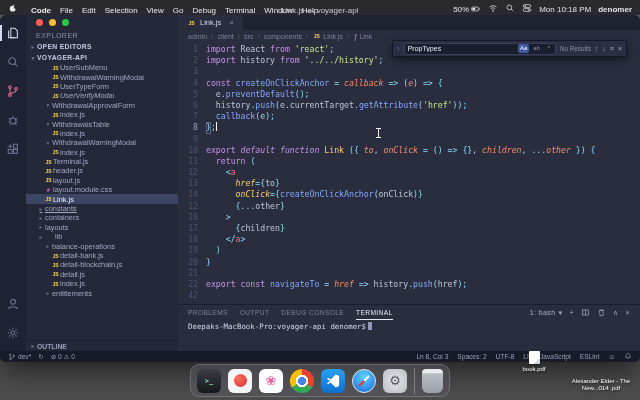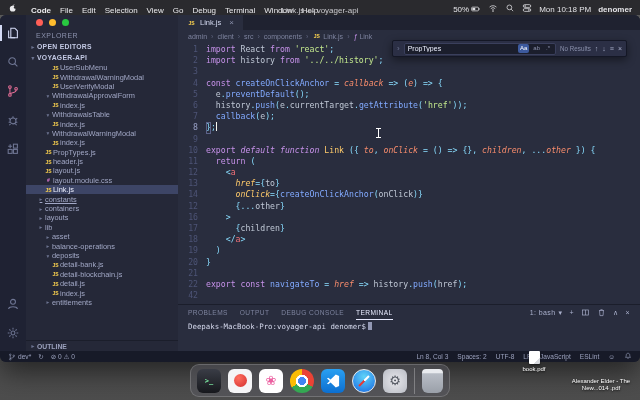--- a/index.html
+++ b/index.html
@@ -258,20 +258,24 @@
           <div class="trow" style="padding-left: 25px;">
             <span class="ficon js">JS</span>
             <span class="tlabel">UserSubMenu</span>
           </div>
           <div class="trow" style="padding-left: 25px;">
             <span class="ficon js">JS</span>
             <span class="tlabel">WithdrawalWarningModal</span>
           </div>
           <div class="trow" style="padding-left: 25px;">
             <span class="ficon js">JS</span>
+            <span class="tlabel">UserTypeForm</span>
+          </div>
+          <div class="trow" style="padding-left: 25px; font-style: italic;">
+            <span class="ficon js">JS</span>
             <span class="tlabel">UserVerifyModal</span>
           </div>
           <div class="trow" style="padding-left: 18px;">
             <span class="chev">▾</span>
             <span class="tlabel">WithdrawalApprovalForm</span>
           </div>
           <div class="trow" style="padding-left: 25px;">
             <span class="ficon js">JS</span>
             <span class="tlabel">index.js</span>
           </div>
@@ -286,21 +290,21 @@
           <div class="trow" style="padding-left: 18px;">
             <span class="chev">▾</span>
             <span class="tlabel">WithdrawalWarningModal</span>
           </div>
           <div class="trow" style="padding-left: 25px;">
             <span class="ficon js">JS</span>
             <span class="tlabel">index.js</span>
           </div>
           <div class="trow" style="padding-left: 18px;">
             <span class="ficon js">JS</span>
-            <span class="tlabel">PropTypes.js</span>
+            <span class="tlabel">Terminal.js</span>
           </div>
           <div class="trow" style="padding-left: 18px;">
             <span class="ficon js">JS</span>
             <span class="tlabel">header.js</span>
           </div>
           <div class="trow" style="padding-left: 18px;">
             <span class="ficon js">JS</span>
             <span class="tlabel">layout.js</span>
           </div>
           <div class="trow" style="padding-left: 18px;">
@@ -316,35 +320,27 @@
             <span class="tlabel">constants</span>
           </div>
           <div class="trow" style="padding-left: 11px;">
             <span class="chev">▸</span>
             <span class="tlabel">containers</span>
           </div>
           <div class="trow" style="padding-left: 11px;">
             <span class="chev">▸</span>
             <span class="tlabel">layouts</span>
           </div>
-          <div class="trow" style="padding-left: 11px;">
+          <div class="trow" style="padding-left: 11px; gap: 10px;">
             <span class="chev">▸</span>
             <span class="tlabel">lib</span>
           </div>
           <div class="trow" style="padding-left: 18px;">
             <span class="chev">▸</span>
-            <span class="tlabel">asset</span>
-          </div>
-          <div class="trow" style="padding-left: 18px;">
-            <span class="chev">▸</span>
             <span class="tlabel">balance-operations</span>
-          </div>
-          <div class="trow" style="padding-left: 18px;">
-            <span class="chev">▾</span>
-            <span class="tlabel">deposits</span>
           </div>
           <div class="trow" style="padding-left: 25px;">
             <span class="ficon js">JS</span>
             <span class="tlabel">detail-bank.js</span>
           </div>
           <div class="trow" style="padding-left: 25px;">
             <span class="ficon js">JS</span>
             <span class="tlabel">detail-blockchain.js</span>
           </div>
           <div class="trow" style="padding-left: 25px;">

